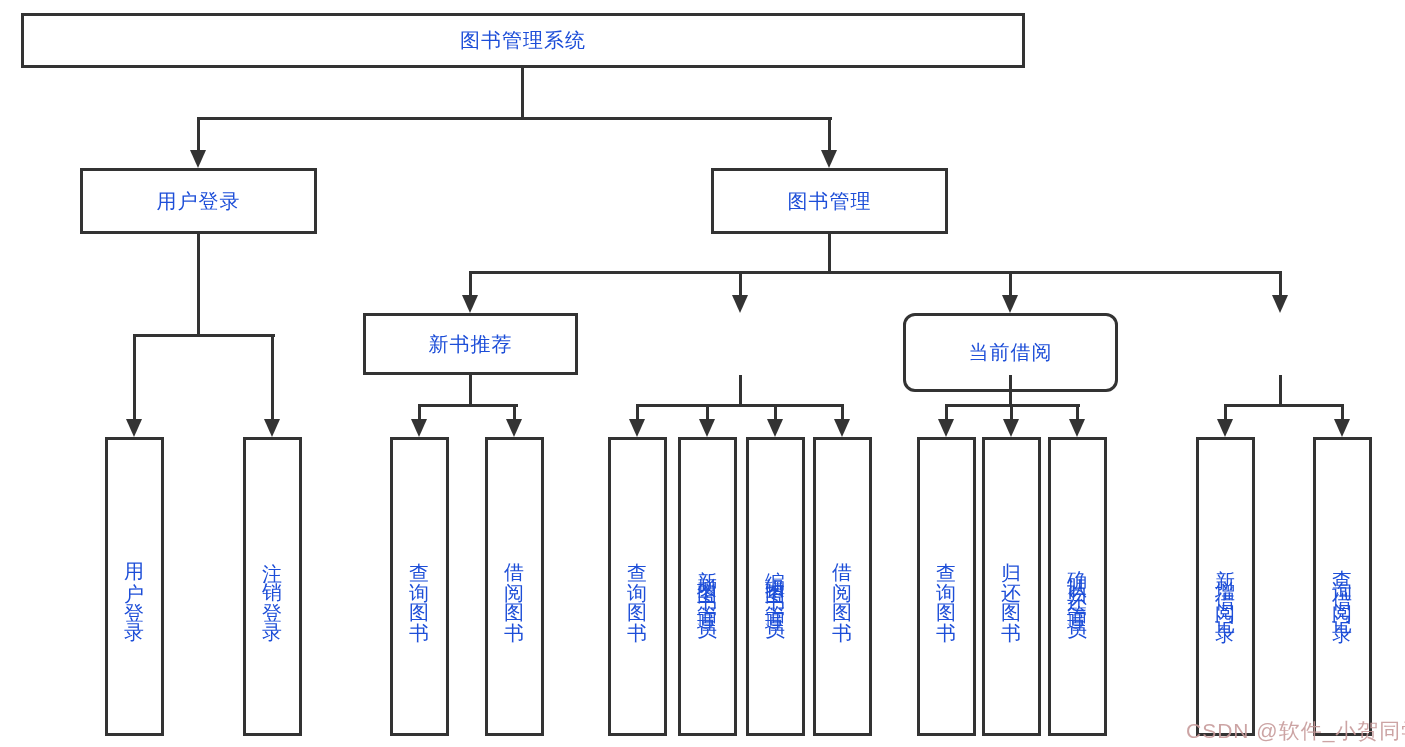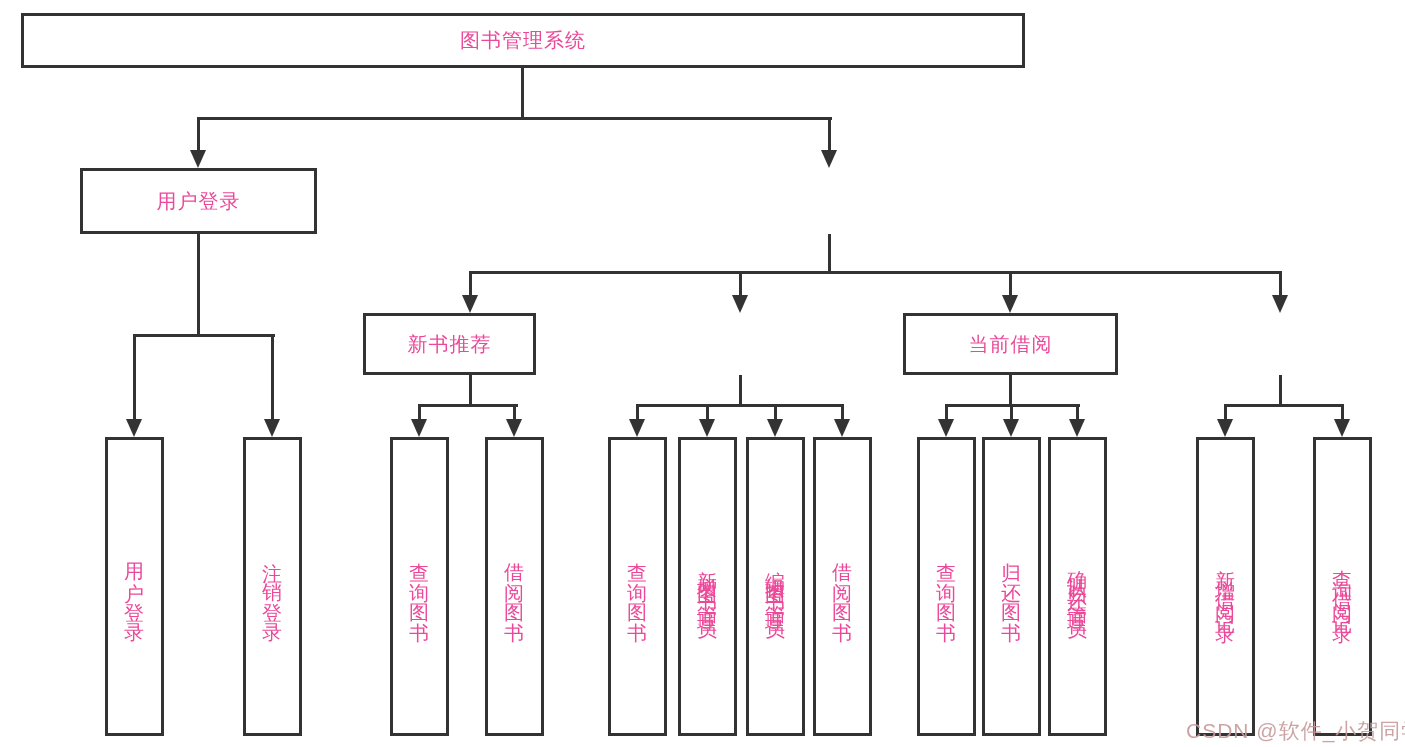--- a/index.html
+++ b/index.html
@@ -2,21 +2,21 @@
 <html><head>
 <meta charset="utf-8">
 <style>
   html,body { margin:0; padding:0; background:#ffffff; }
   #canvas {
     position:relative; width:1405px; height:747px; background:#ffffff;
     font-family:"Liberation Sans","DejaVu Sans",sans-serif; overflow:hidden;
   }
   .box {
     position:absolute; box-sizing:border-box;
-    border:3px solid #333333; background:#ffffff; color:#ec4899;
+    border:3px solid #333333; background:#ffffff; color:#1d4ed8;
     display:flex; align-items:center; justify-content:center;
     font-size:20px; letter-spacing:1px;
   }
   .vbox span {
     writing-mode:vertical-rl; text-orientation:mixed;
     letter-spacing:20px; line-height:1;
   }
   .vbox.mid span   { letter-spacing:11px; }
   .vbox.dense span { letter-spacing:7px; }
   .line  { position:absolute; background:#333333; }
@@ -43,43 +43,46 @@
   <div class="line" style="left:521px; top:68px;  width:3px;  height:52px;"></div>
   <div class="line" style="left:197px; top:117px; width:635px; height:3px;"></div>
   <div class="line" style="left:197px; top:117px; width:3px;  height:36px;"></div>
   <div class="arrow" style="left:190px; top:150px;"></div>
   <div class="line" style="left:828px; top:117px; width:3px;  height:36px;"></div>
   <div class="arrow" style="left:821px; top:150px;"></div>
 
   <div class="box" style="left:80px; top:168px; width:237px; height:66px;">
     <span>用户登录</span>
   </div>
+  <div class="box" style="left:711px; top:168px; width:237px; height:66px;">
+    <span>图书管理</span>
+  </div>
 
   <div class="line" style="left:197px; top:234px; width:3px;   height:103px;"></div>
   <div class="line" style="left:133px; top:334px; width:142px; height:3px;"></div>
   <div class="line" style="left:133px; top:334px; width:3px;   height:88px;"></div>
   <div class="arrow" style="left:126px; top:419px;"></div>
   <div class="line" style="left:271px; top:334px; width:3px;   height:88px;"></div>
   <div class="arrow" style="left:264px; top:419px;"></div>
 
   <div class="line" style="left:828px;  top:234px; width:3px;   height:40px;"></div>
   <div class="line" style="left:469px;  top:271px; width:813px; height:3px;"></div>
   <div class="line" style="left:469px;  top:271px; width:3px;   height:26px;"></div>
   <div class="arrow" style="left:462px;  top:295px;"></div>
   <div class="line" style="left:739px;  top:271px; width:3px;   height:26px;"></div>
   <div class="arrow" style="left:732px;  top:295px;"></div>
   <div class="line" style="left:1009px; top:271px; width:3px;   height:26px;"></div>
   <div class="arrow" style="left:1002px; top:295px;"></div>
   <div class="line" style="left:1279px; top:271px; width:3px;   height:26px;"></div>
   <div class="arrow" style="left:1272px; top:295px;"></div>
 
-  <div class="box" style="left:363px; top:313px; width:173px; height:62px;">
+  <div class="box" style="left:363px; top:313px; width:215px; height:62px;">
     <span>新书推荐</span>
   </div>
-  <div class="box" style="left:903px; top:313px; width:215px; height:62px;">
+  <div class="box" style="left:903px; top:313px; width:215px; height:79px;border-radius:12px;">
     <span>当前借阅</span>
   </div>
 
   <div class="line" style="left:469px; top:375px; width:3px;   height:32px;"></div>
   <div class="line" style="left:418px; top:404px; width:100px; height:3px;"></div>
   <div class="line" style="left:418px; top:404px; width:3px;   height:18px;"></div>
   <div class="arrow" style="left:411px; top:419px;"></div>
   <div class="line" style="left:513px; top:404px; width:3px;   height:18px;"></div>
   <div class="arrow" style="left:506px; top:419px;"></div>
 

